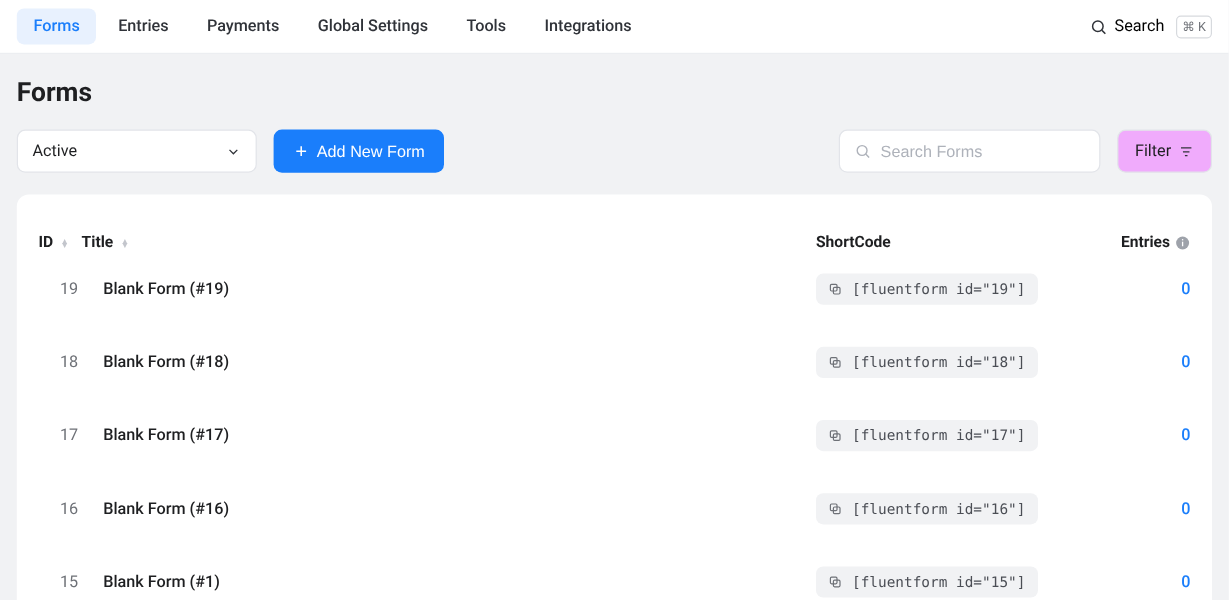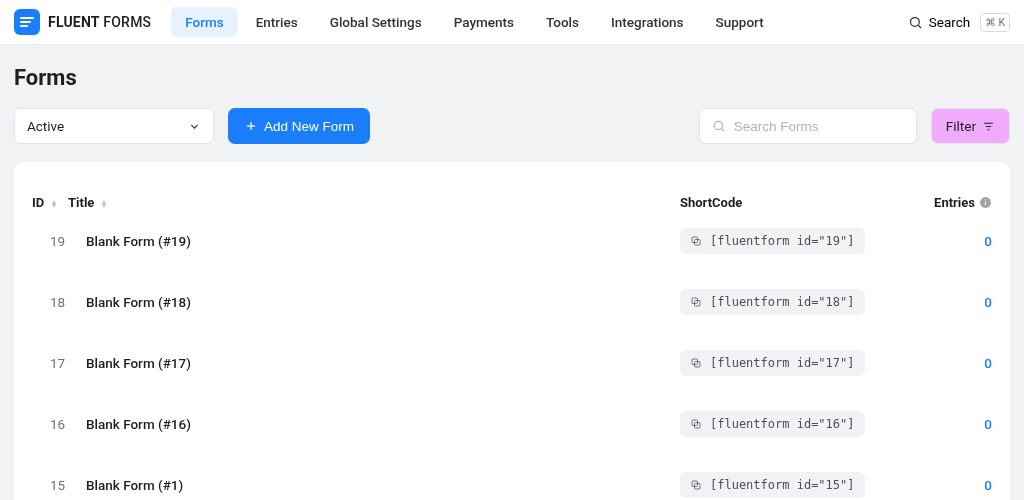--- a/index.html
+++ b/index.html
@@ -72,40 +72,27 @@
   background:#f1f2f4; border-radius:6px; padding:6px 10px; display:inline-flex; align-items:center; gap:8px;
   font-family: ui-monospace, Menlo, Monaco, Consolas, monospace; font-size:12px; color:#4b4e55;
 }
 .row .col-entries { color:#1a7efb; font-weight:500; }
 .svg-ico { flex:none; }
 </style>
 </head>
 <body>
 
 <div class="topbar">
-  <div class="logo">
-    <div class="logo-badge">
-      <div class="logo-lines">
-          <span></span>
-          <span></span>
-          <span></span>
-        </div>
-    </div>
-    <div class="logo-text">
-      <span>FLUENT</span><span class="light"> FORMS</span>
-    </div>
-  </div>
   <div class="nav">
     <div class="nav-item active">Forms</div>
     <div class="nav-item">Entries</div>
+    <div class="nav-item">Payments</div>
     <div class="nav-item">Global Settings</div>
-    <div class="nav-item">Payments</div>
     <div class="nav-item">Tools</div>
     <div class="nav-item">Integrations</div>
-    <div class="nav-item">Support</div>
   </div>
   <div class="topbar-right">
     <div class="search-top">
       <svg class="svg-ico" width="15" height="15" viewBox="0 0 24 24" fill="none" stroke="#303339" stroke-width="2">
           <circle cx="11" cy="11" r="7"></circle>
           <line x1="21" y1="21" x2="16.5" y2="16.5"></line>
         </svg>
       <span>Search</span>
     </div>
     <span class="kbd">⌘ K</span>

